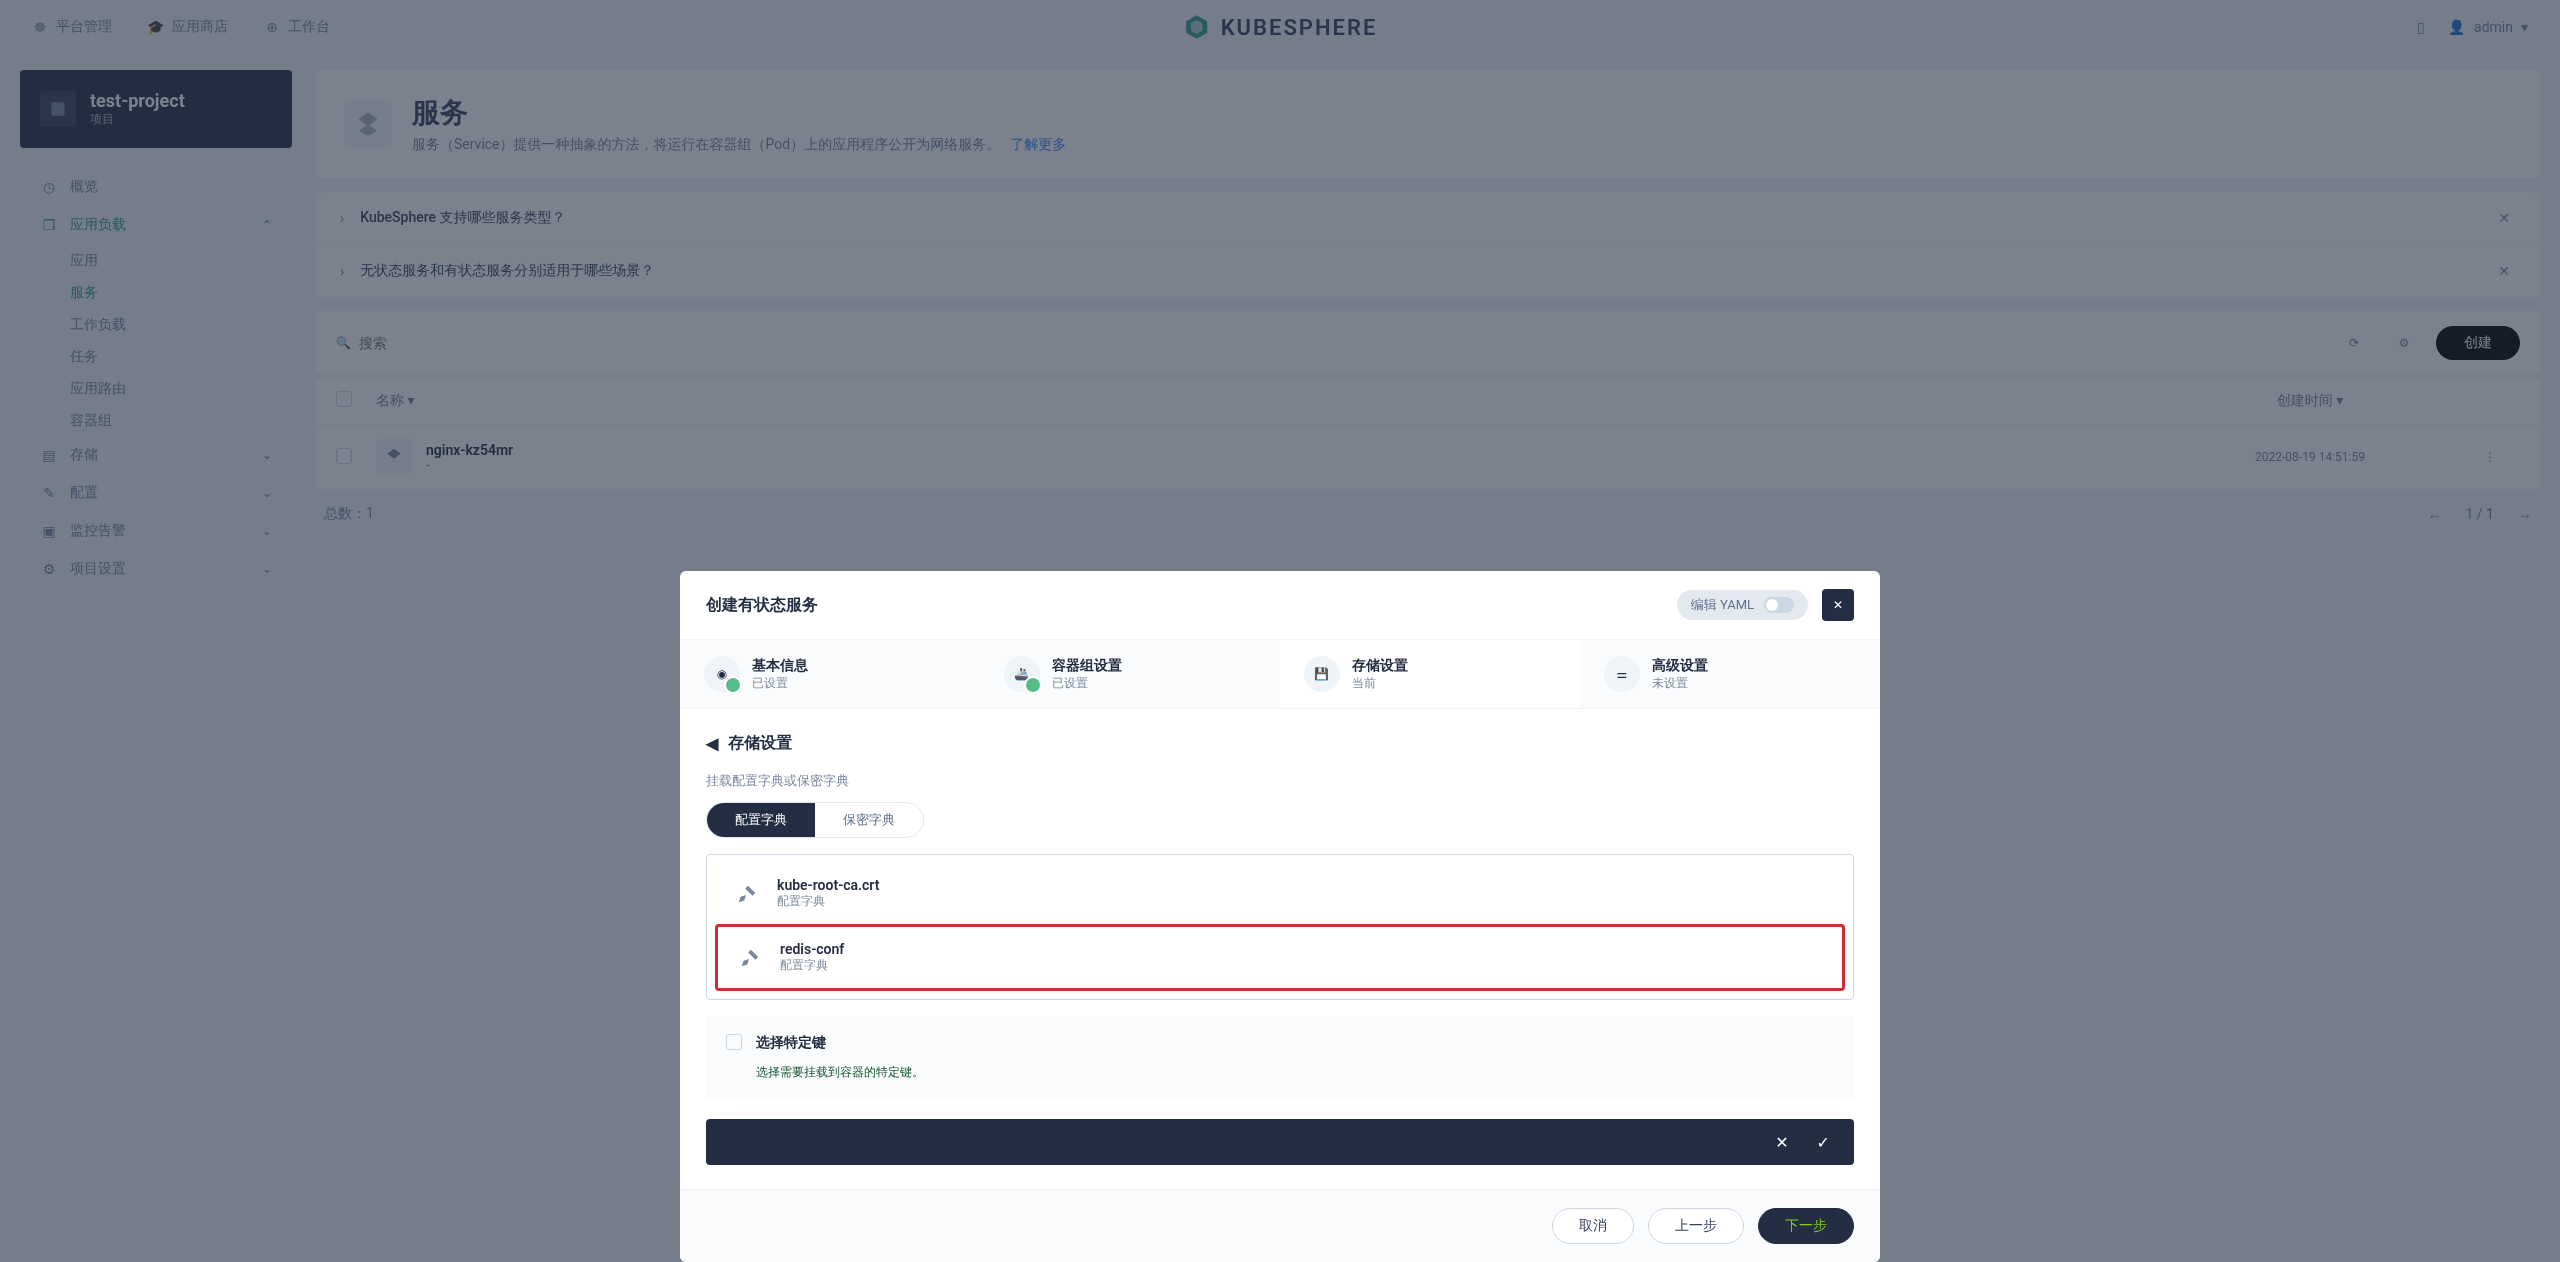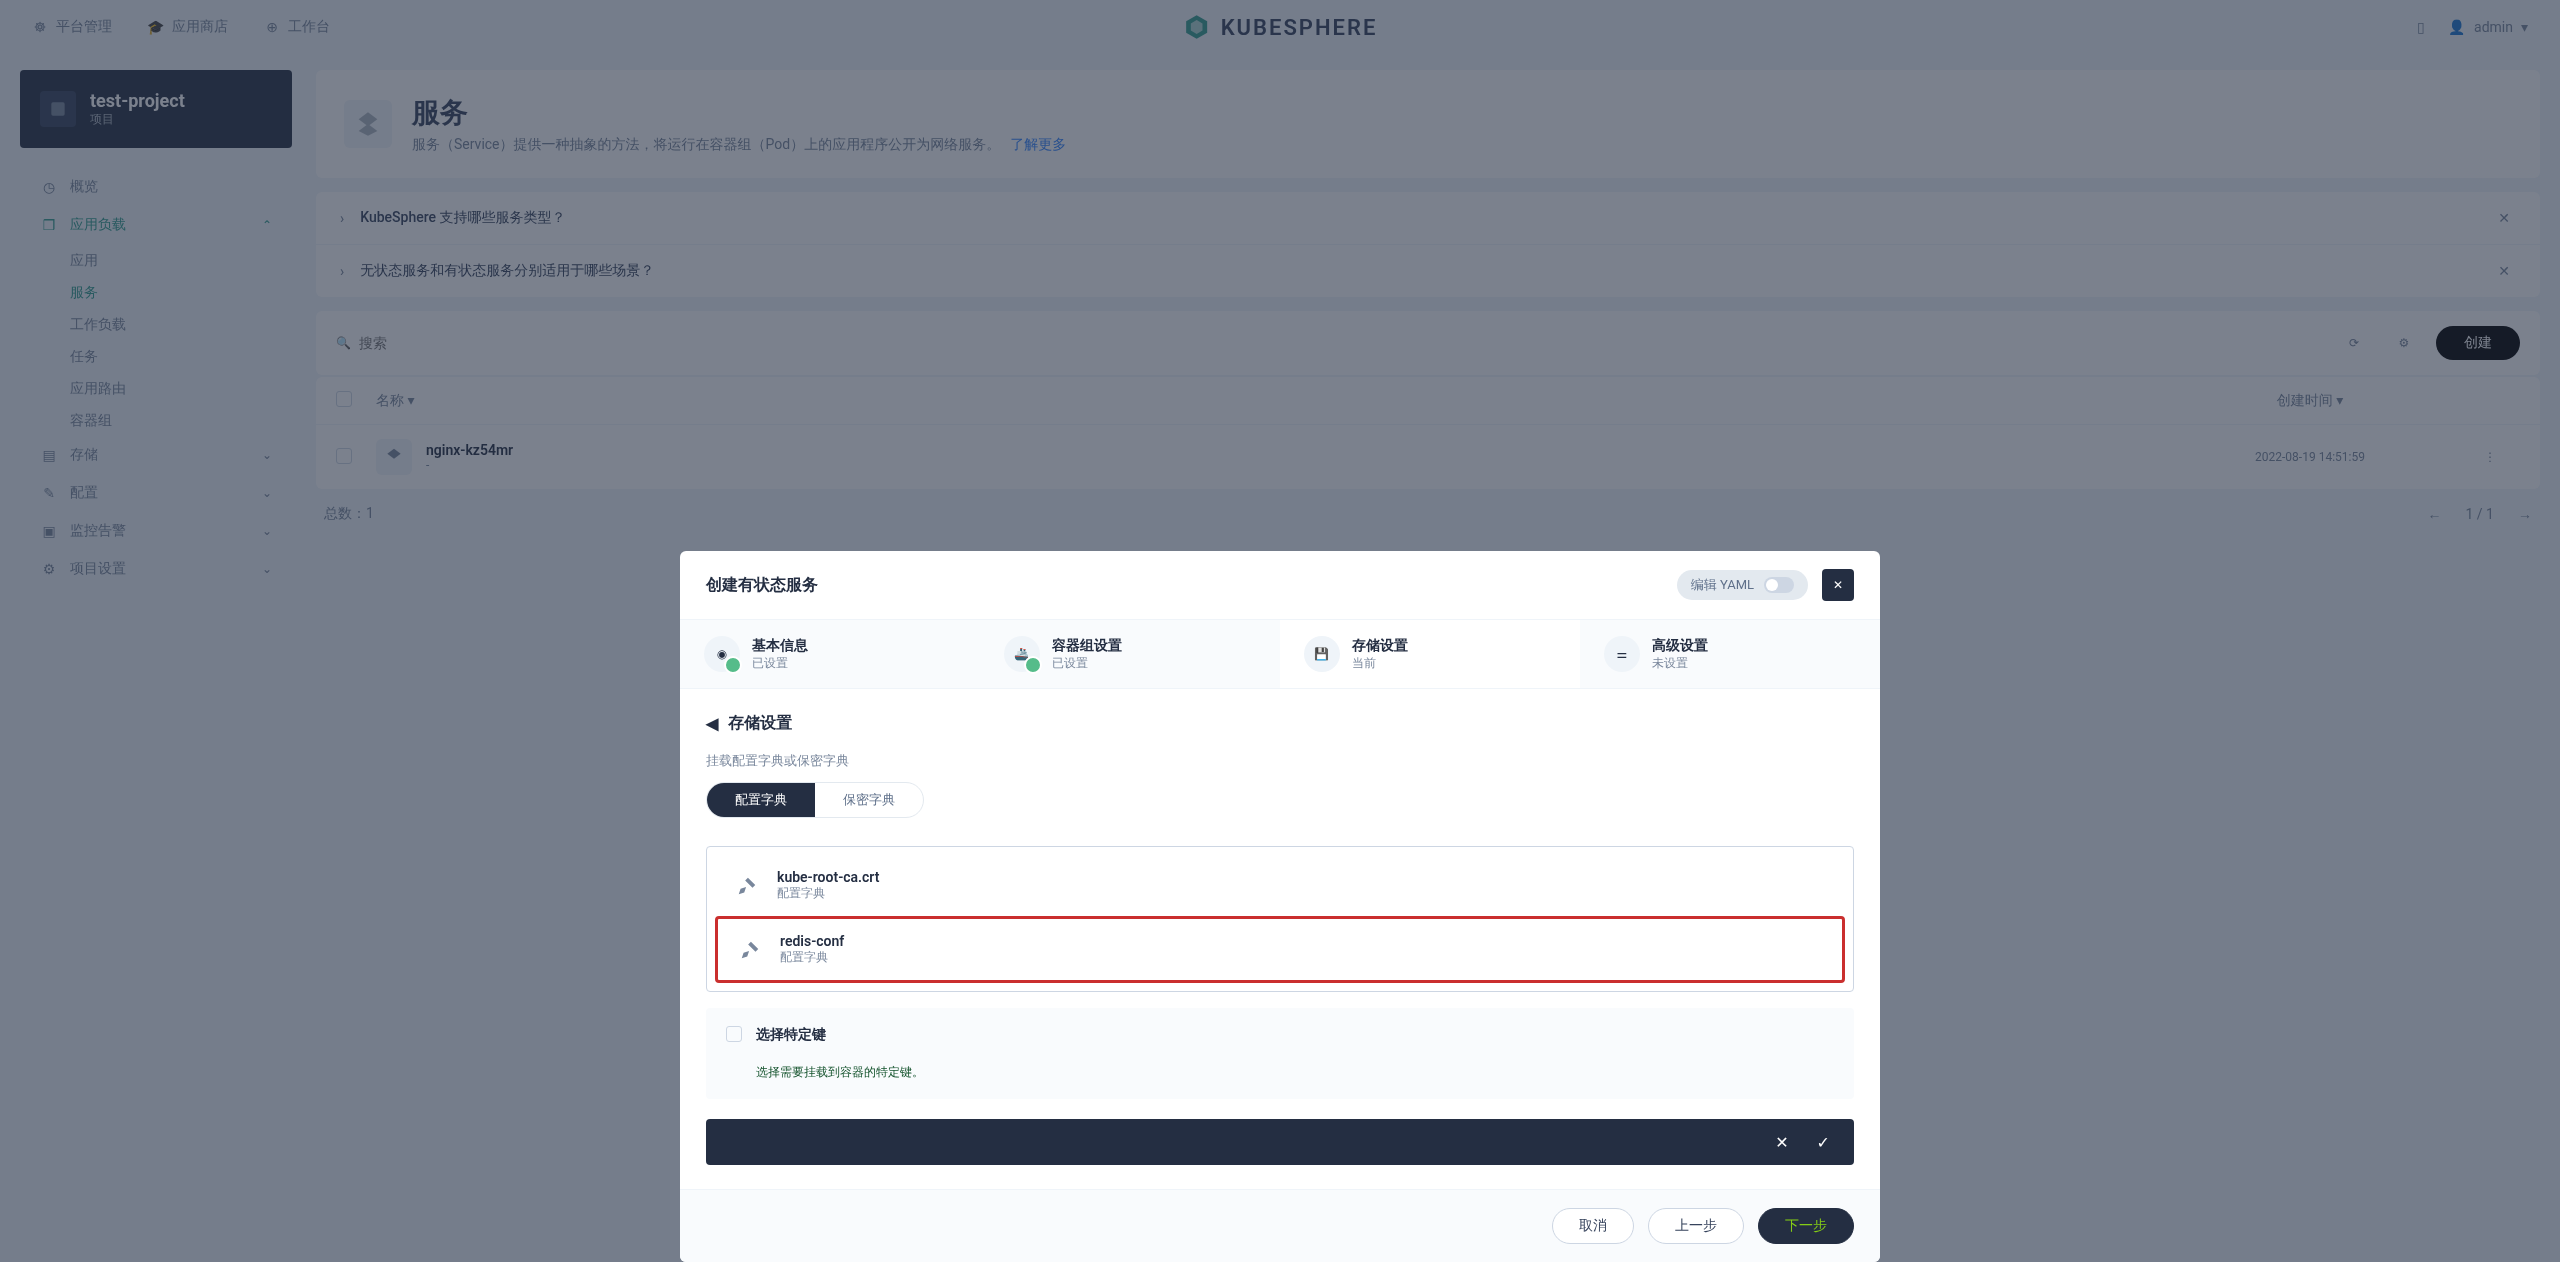--- a/index.html
+++ b/index.html
@@ -74,28 +74,28 @@
 .step .sic{width:36px;height:36px;border-radius:50%;background:#eff4f9;display:flex;align-items:center;justify-content:center;position:relative}
 .step.done .sic::after{content:"";position:absolute;right:-2px;bottom:-2px;width:14px;height:14px;background:#55bc8a;border-radius:50%;border:2px solid #fff}
 .step .st{font-size:14px;color:#242e42;font-weight:600}
 .step .ss{font-size:12px;color:#79879c}
 .modal-body{padding:24px 26px;flex:1;overflow:auto}
 .body-title{display:flex;align-items:center;gap:10px;font-size:16px;font-weight:600;color:#242e42;margin-bottom:18px}
 .body-sub{font-size:13px;color:#79879c;margin-bottom:12px}
 .pill-tabs{display:inline-flex;border:1px solid #e3e9ef;border-radius:20px;overflow:hidden}
 .pill{padding:8px 28px;font-size:13px;cursor:pointer;color:#5f708a}
 .pill.active{background:#242e42;color:#fff}
-.list-box{margin-top:28px;border:1px solid #cdd6e3;border-radius:4px;padding:8px}
+.list-box{margin-top:16px;border:1px solid #cdd6e3;border-radius:4px;padding:8px}
 .list-item{display:flex;align-items:center;gap:16px;padding:14px 18px;cursor:pointer;border-radius:4px}
 .list-item.highlight{border:3px solid #ca2f2e;border-radius:4px}
 .list-item .lic{width:28px;height:28px;display:flex;align-items:center;justify-content:center;color:#79879c}
 .list-item .lt{font-weight:600;font-size:14px;color:#242e42}
 .list-item .ls{font-size:12px;color:#79879c}
 .key-box{margin-top:16px;border-radius:4px;padding:18px 20px;background:#f9fbfd;display:flex;align-items:flex-start;gap:14px}
-.key-box .lt{font-weight:600;font-size:14px;color:#242e42;margin-bottom:20px}
+.key-box .lt{font-weight:600;font-size:14px;color:#242e42;margin-bottom:12px}
 .key-box .ls{font-size:12px;color:#14532d}
 .strip{margin-top:20px;background:#242e42;border-radius:4px;height:46px;display:flex;align-items:center;justify-content:flex-end;gap:28px;padding:0 24px;color:#fff}
 .strip span{cursor:pointer;font-size:16px}
 .modal-foot{display:flex;justify-content:flex-end;gap:14px;padding:18px 26px;border-top:1px solid #eff4f9;background:#f9fbfd}
 .mbtn{padding:8px 26px;border-radius:18px;font-size:14px;cursor:pointer;border:1px solid #cdd6e3;background:#fff;color:#36435c}
 .mbtn.primary{background:#242e42;color:#84cc16;border-color:#242e42}
 svg{display:block}
 </style>
 </head>
 <body>

